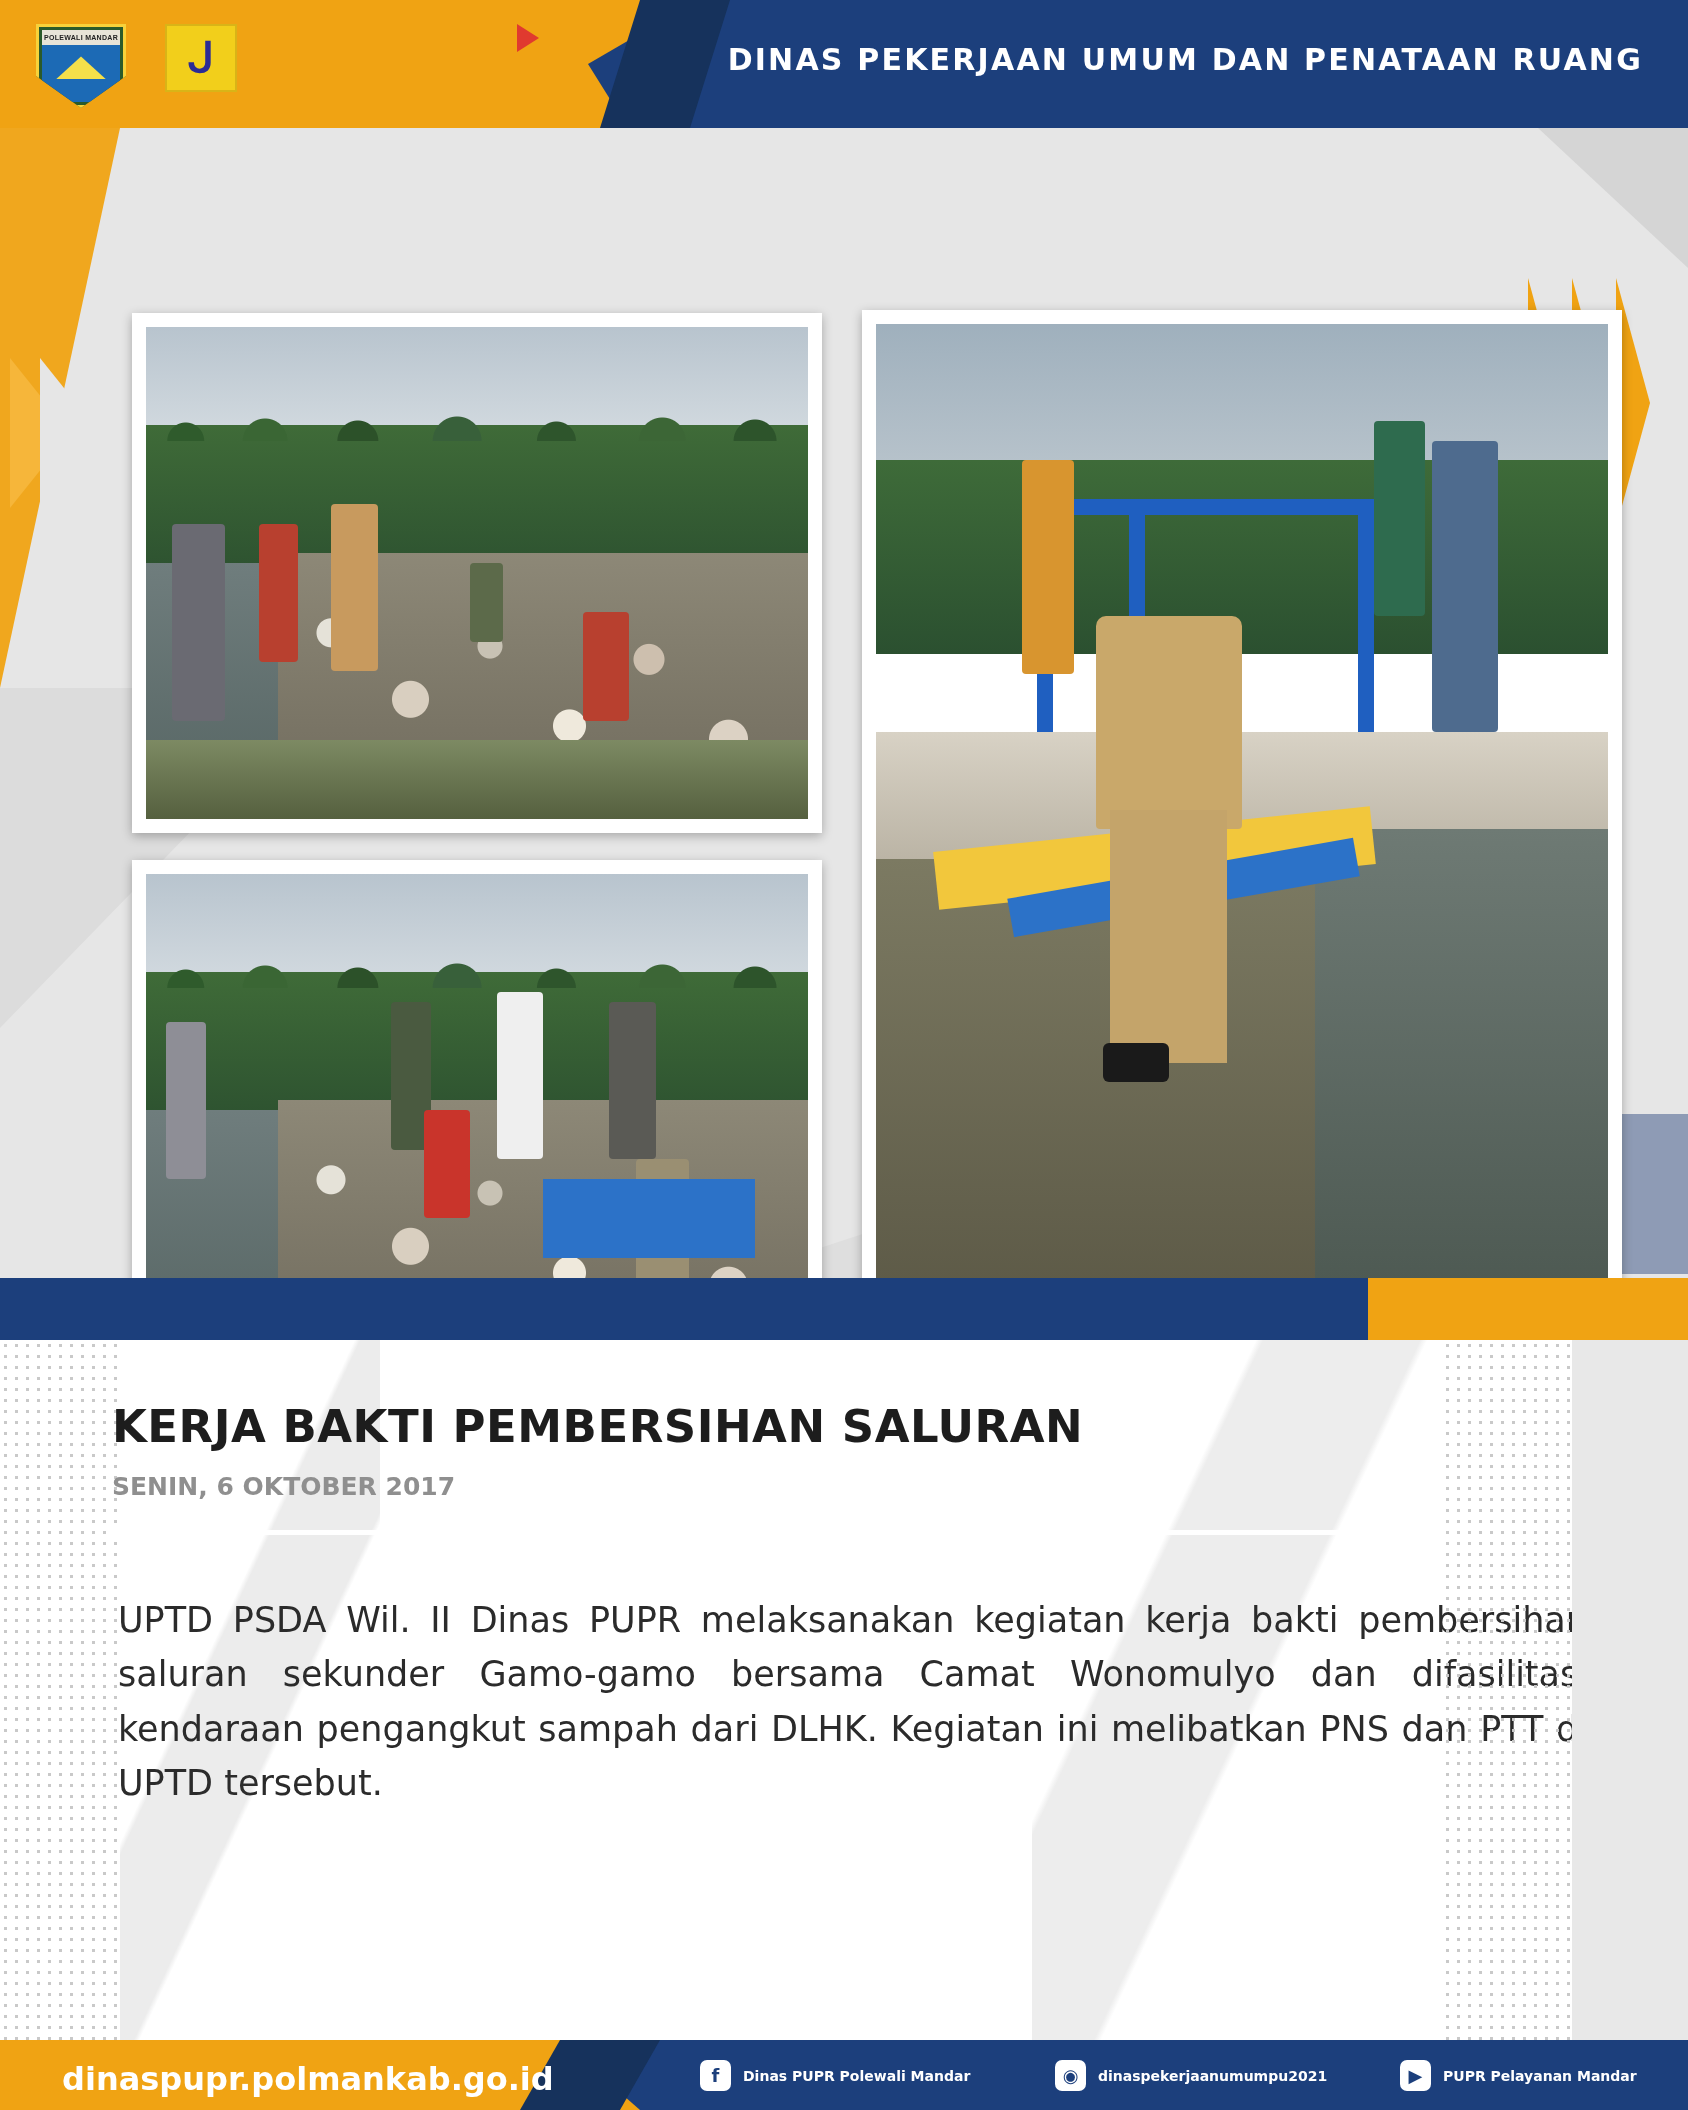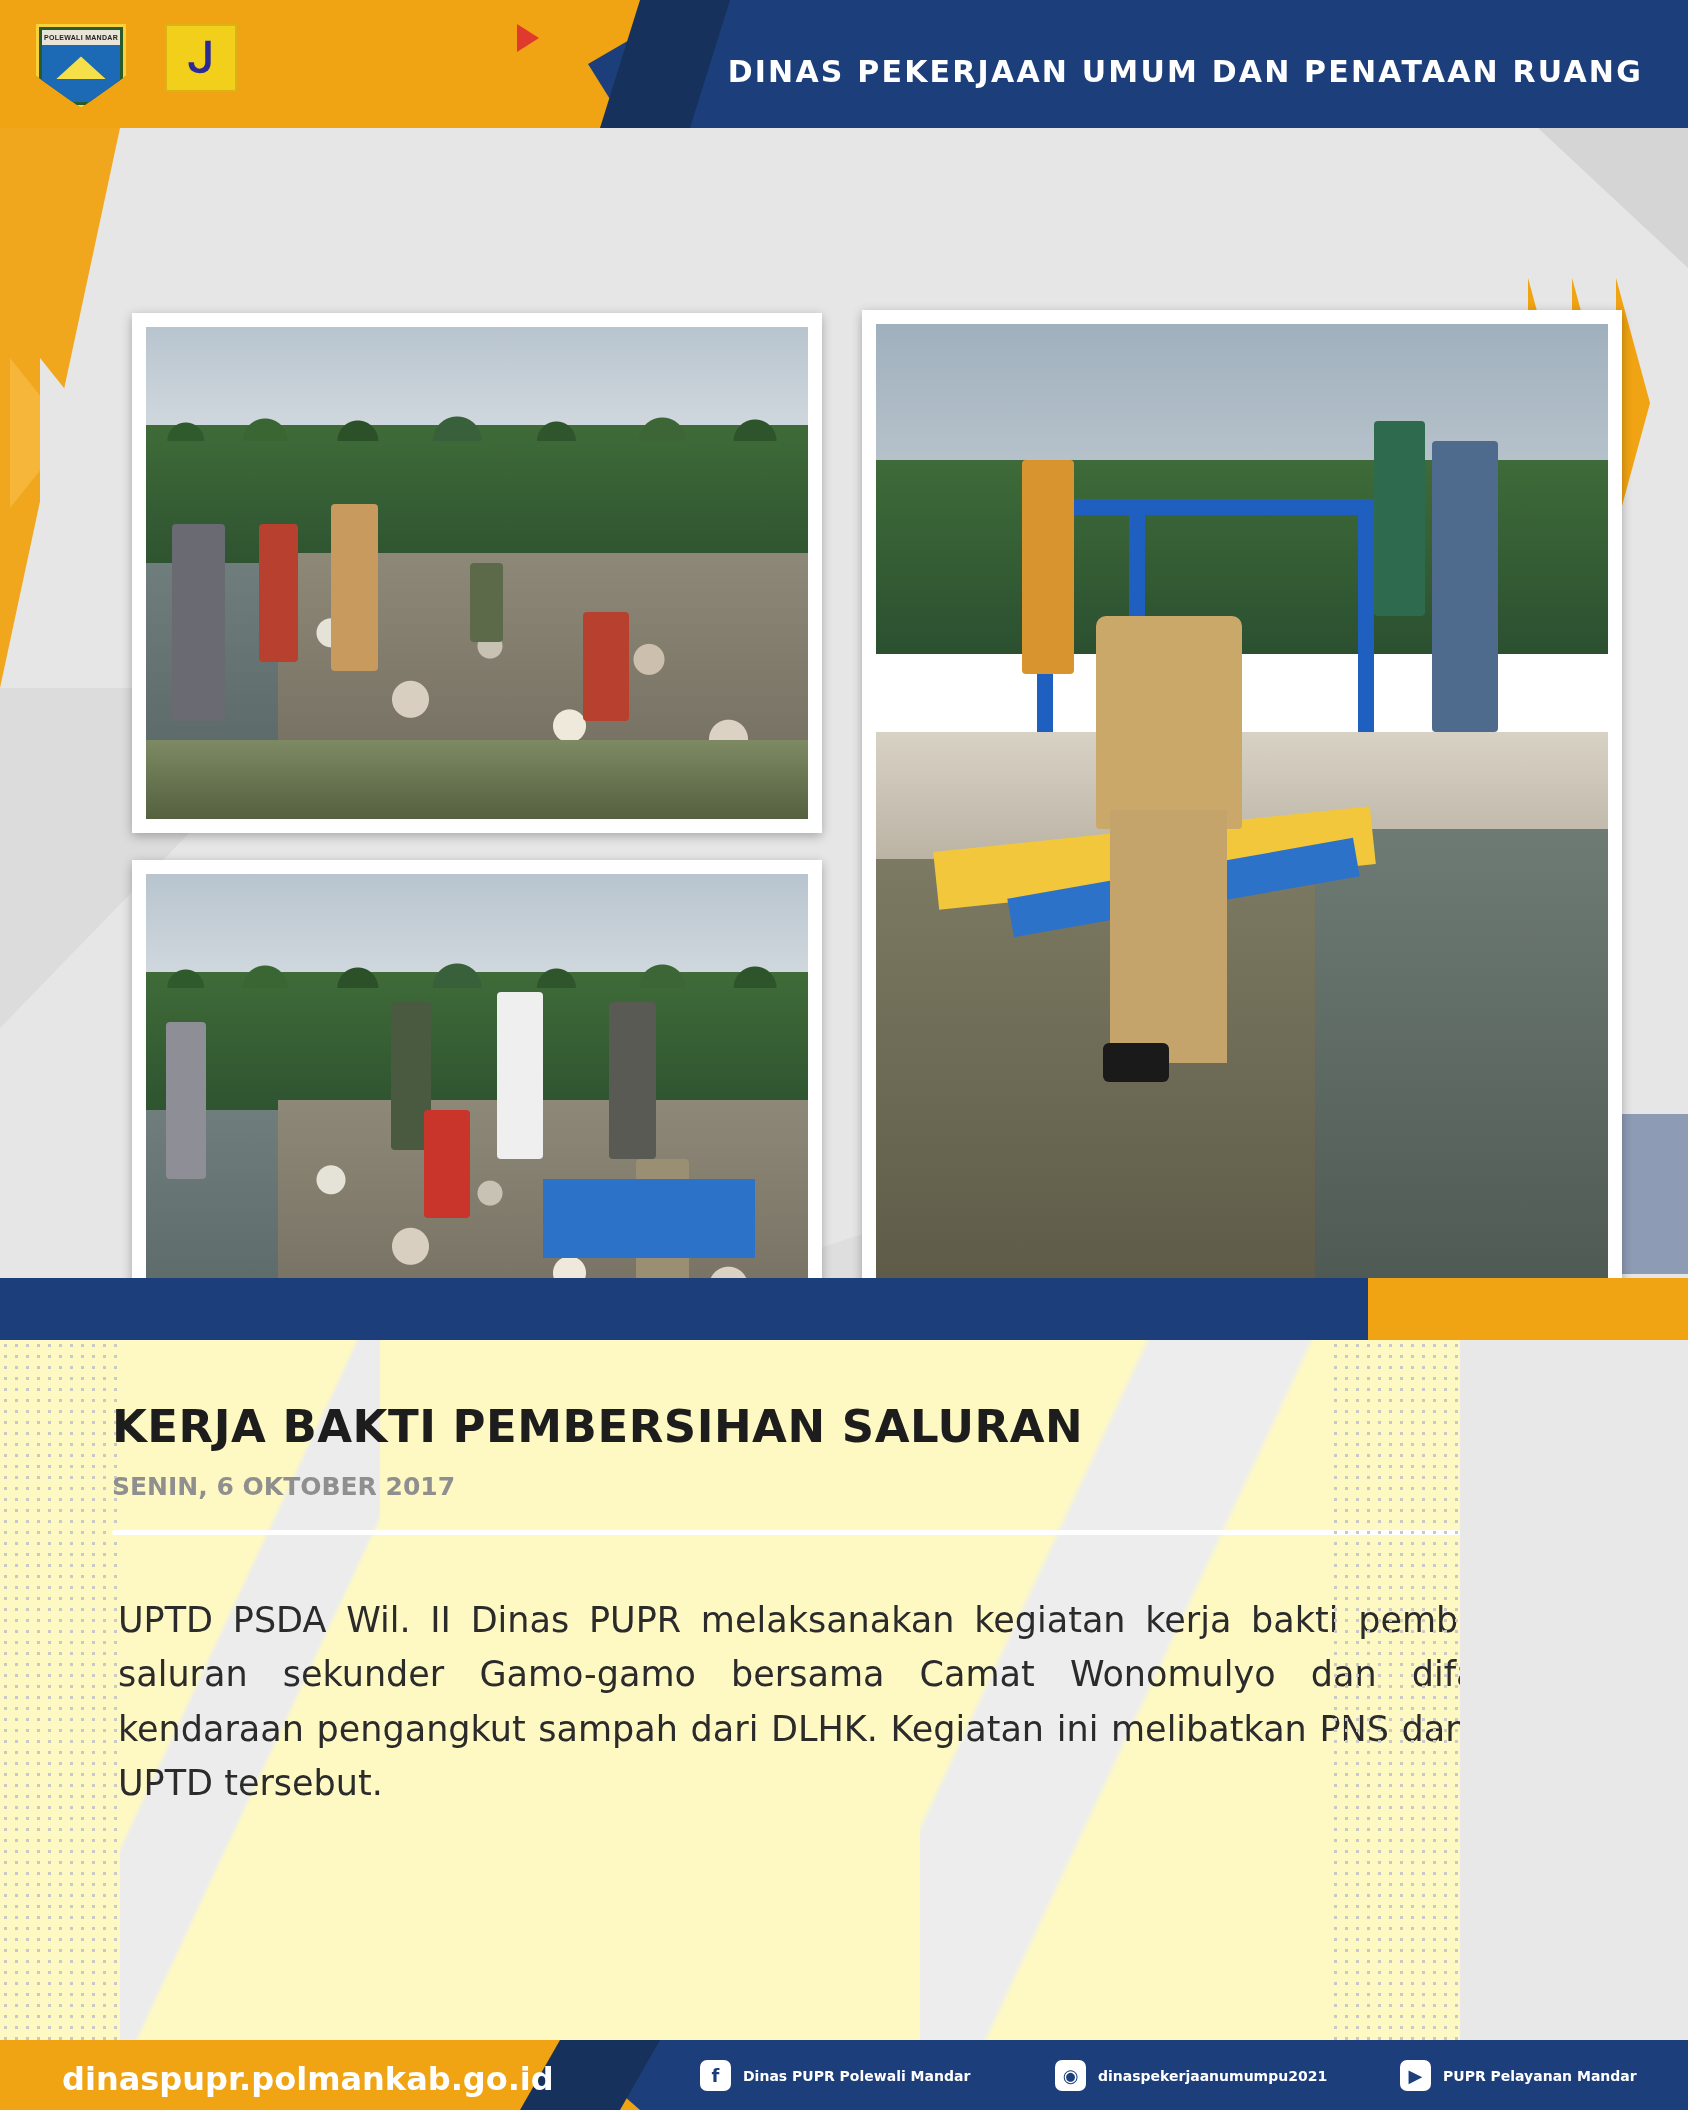--- a/index.html
+++ b/index.html
@@ -92,21 +92,20 @@
     width: 0; height: 0;
     border-top: 14px solid transparent;
     border-bottom: 14px solid transparent;
     border-left: 22px solid #e03a2f;
   }
   .header-title {
     position: absolute; right: 45px; top: 42px;
     font-size: 30px; font-weight: bold; color: #fff;
     letter-spacing: 2.2px;
     font-family: "DejaVu Sans", sans-serif;
-    margin-top: 12px;
   }
 
   
   .photo-area {
     position: relative;
     width: 1688px; height: 1212px;
     background: #e6e6e6;
     overflow: hidden;
   }
   .bg-diag-left {
@@ -235,22 +234,22 @@
   .p3-man-shirt { position:absolute; left:30%; top:30%; width:20%; height:22%;
                   background:#c9a86a; border-radius: 10px 10px 4px 4px; }
   .p3-man-pants { position:absolute; left:32%; top:50%; width:16%; height:26%;
                   background:#c4a46a; }
   .p3-shoe { position:absolute; left:31%; top:74%; width:9%; height:4%;
              background:#1a1a1a; border-radius: 6px; }
 
   
   .content {
     position: relative;
-    width: 1460px; height: 700px;
-    background: #fef9c3;
+    width: 1572px; height: 700px;
+    background: #ffffff;
     overflow: hidden;
   }
   .content:before {
     content:''; position:absolute; left:0; top:0; width:120px; height:100%;
     background-image: radial-gradient(#c9c9c9 1.6px, transparent 1.7px);
     background-size: 11px 11px;
   }
   .content:after {
     content:''; position:absolute; right:0; top:0; width:130px; height:100%;
     background-image: radial-gradient(#c9c9c9 1.6px, transparent 1.7px);

